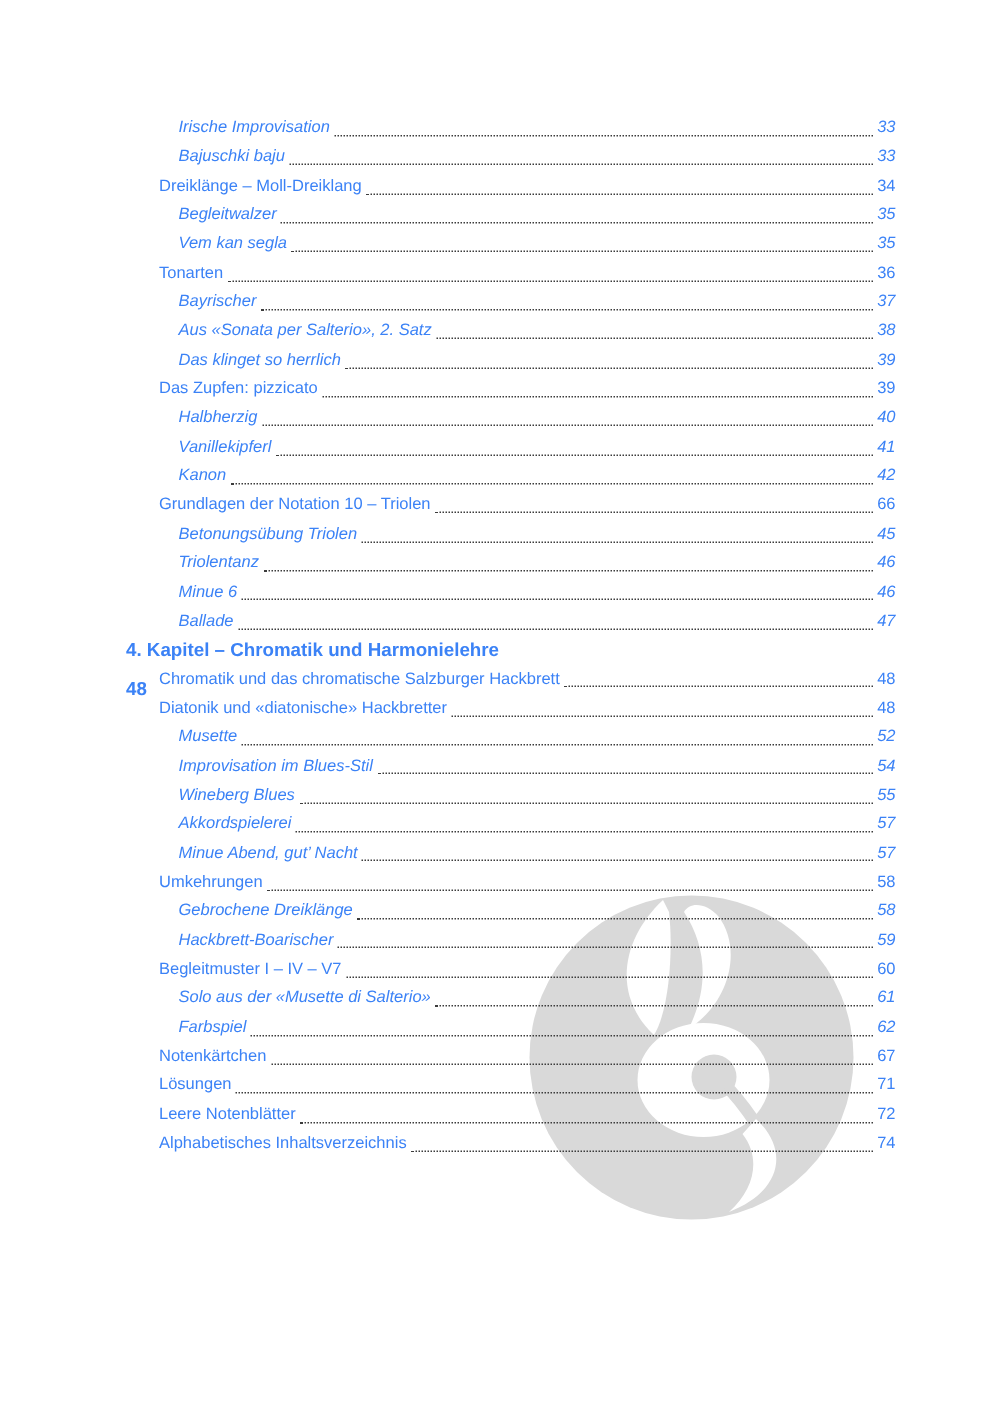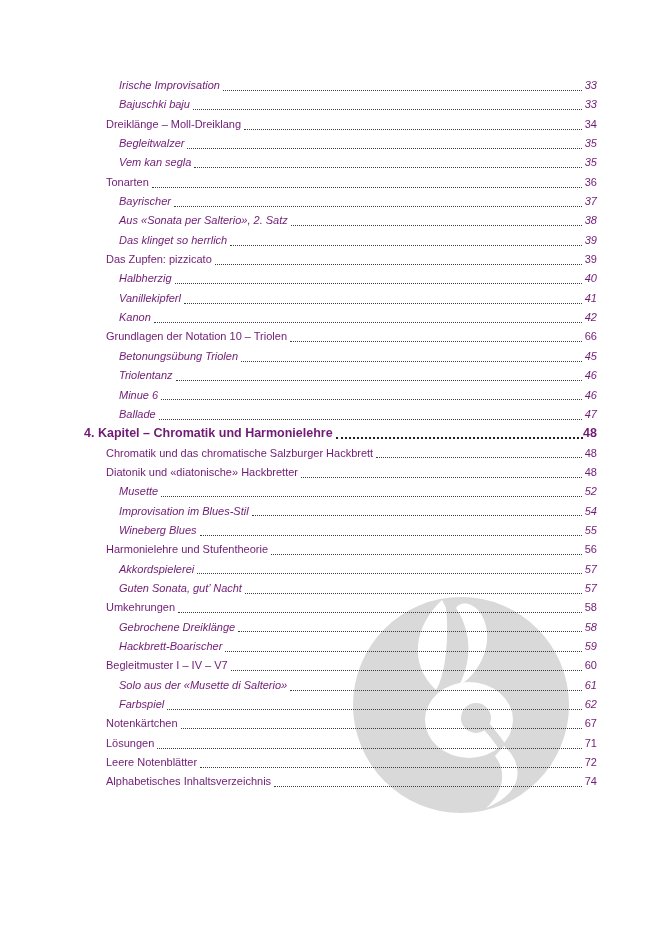--- a/index.html
+++ b/index.html
@@ -7,21 +7,21 @@
     padding: 0;
     background: #ffffff;
   }
   #page {
     position: relative;
     width: 661px;
     height: 935px;
     background: #ffffff;
     overflow: hidden;
     font-family: "Liberation Sans", "DejaVu Sans", sans-serif;
-    color: #701a75;
+    color: #3b82f6;
   }
   
   #watermark {
     position: absolute;
     left: 352px;
     top: 596px;
     width: 218px;
     height: 218px;
     z-index: 0;
   }
@@ -46,20 +46,21 @@
     flex: 1 1 auto;
     border-bottom: 1.6px dotted #3c3c3c;
     align-self: flex-end;
     margin: 0 3px 4.5px 3px;
     height: 0;
   }
   .row .pagenum { flex: 0 0 auto; }
   .lvl-0 {
     font-weight: bold;
     font-size: 12.5px;
+    flex-direction: column;
   }
   .lvl-0 .leader {
     border-bottom: 2px dotted #1f1f1f;
     margin: 0 0 4.5px 3px;
   }
   .lvl-1 { padding-left: 22px; }
   .lvl-2 {
     padding-left: 35px;
     font-style: italic;
   }
@@ -199,32 +200,27 @@
       <div class="row lvl-2">
     <span class="title">Improvisation im Blues-Stil</span>
     <span class="leader"></span>
     <span class="pagenum">54</span>
   </div>
       <div class="row lvl-2">
     <span class="title">Wineberg Blues</span>
     <span class="leader"></span>
     <span class="pagenum">55</span>
   </div>
-      <div class="row lvl-1">
-    <span class="title">Harmonielehre und Stufentheorie</span>
-    <span class="leader"></span>
-    <span class="pagenum">56</span>
-  </div>
       <div class="row lvl-2">
     <span class="title">Akkordspielerei</span>
     <span class="leader"></span>
     <span class="pagenum">57</span>
   </div>
       <div class="row lvl-2">
-    <span class="title">Guten Sonata, gut’ Nacht</span>
+    <span class="title">Minue Abend, gut’ Nacht</span>
     <span class="leader"></span>
     <span class="pagenum">57</span>
   </div>
       <div class="row lvl-1">
     <span class="title">Umkehrungen</span>
     <span class="leader"></span>
     <span class="pagenum">58</span>
   </div>
       <div class="row lvl-2">
     <span class="title">Gebrochene Dreiklänge</span>

